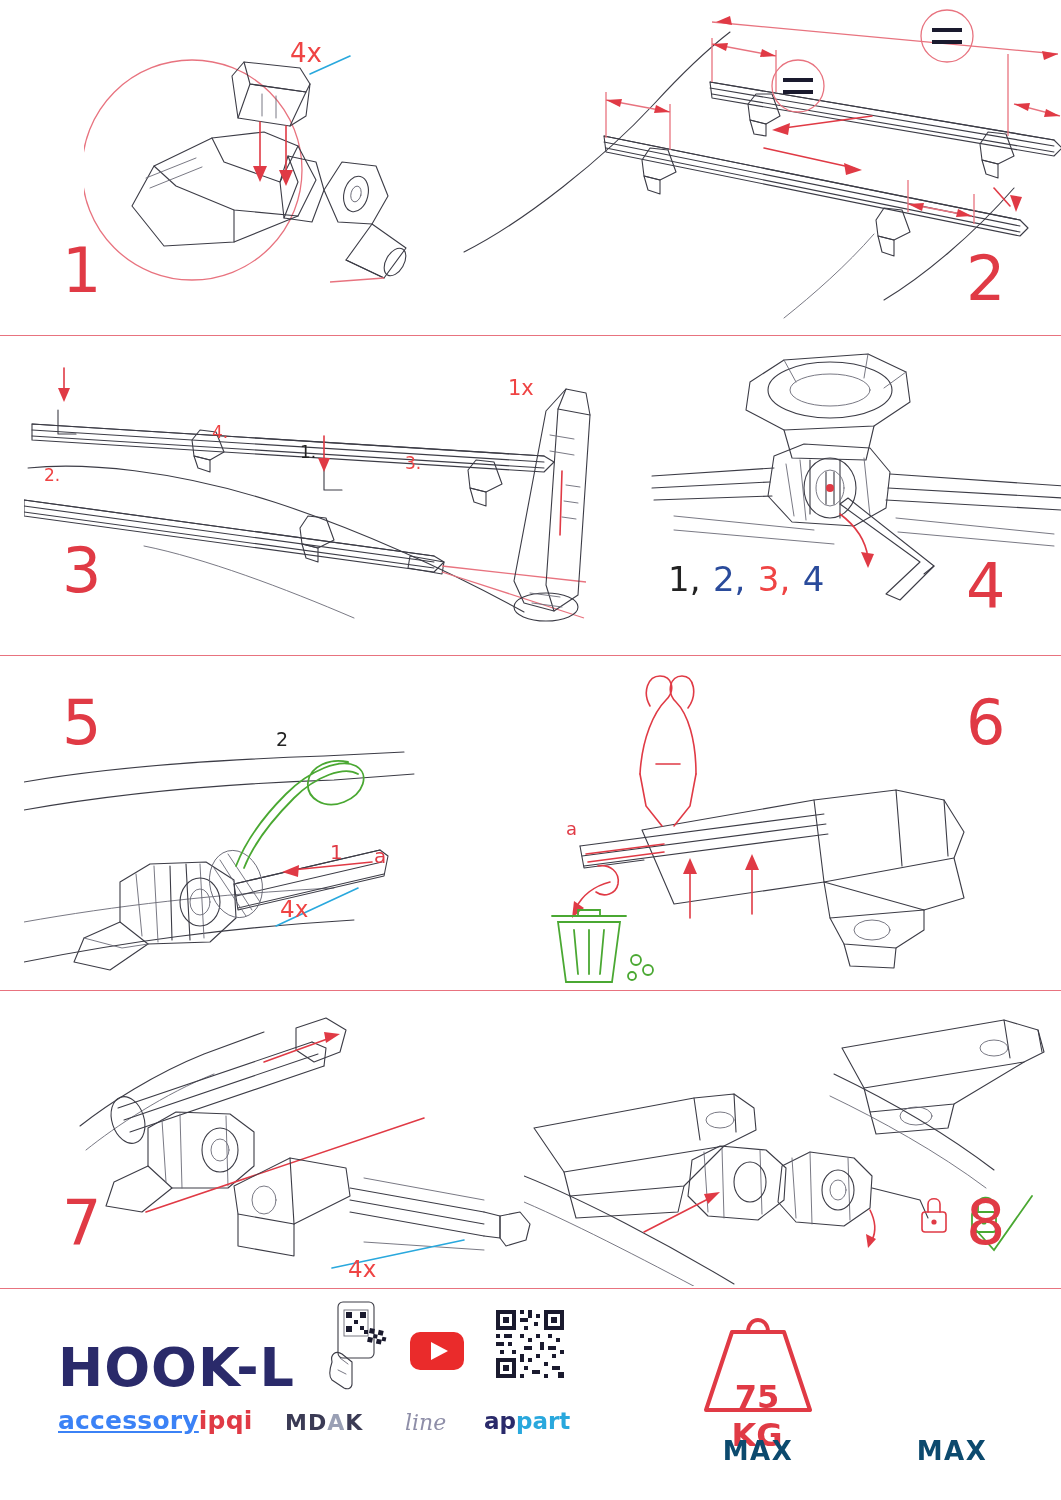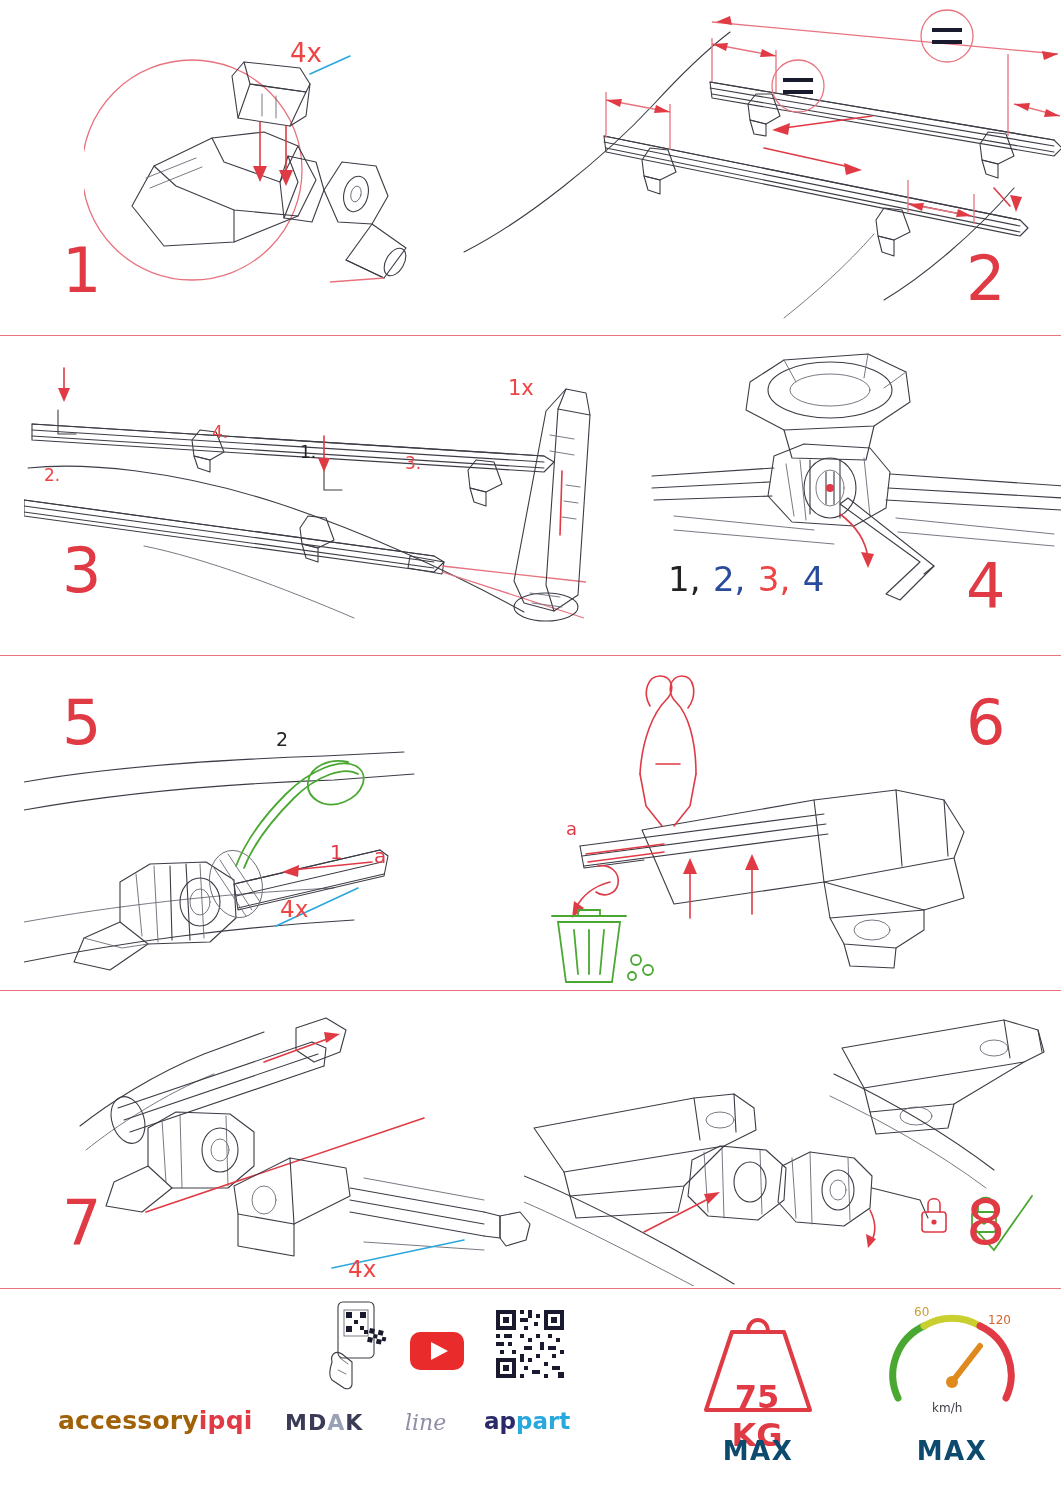--- a/index.html
+++ b/index.html
@@ -46,21 +46,21 @@
   .brand {
     position: absolute; left: 58px; top: 48px;
     font-family: "DejaVu Sans", sans-serif;
     font-size: 54px; font-weight: 700; color: #2a2a6a; letter-spacing: 1px;
   }
   .brandsub {
     position: absolute; left: 58px; top: 118px;
     font-family: "DejaVu Sans", sans-serif;
     font-size: 25px; font-weight: 700; letter-spacing: .2px;
   }
-  .brandsub .a { color: #a16207; }
+  .brandsub .a { color: #3b82f6; text-decoration: underline; }
   .brandsub .b { color: #e03a45; }
 
   .mdak {
     position: absolute; left: 285px; top: 122px;
     font-family: "DejaVu Sans", sans-serif; font-size: 22px; font-weight: 700;
     letter-spacing: 1px; color: #3b3b55;
   }
   .mdak .tri { color: #9aa0b5; }
   .ipqi {
     position: absolute; left: 405px; top: 122px;
@@ -491,20 +491,21 @@
         <rect x="448" y="212" width="24" height="20" rx="3" class="g"></rect>
         <path class="g" d="M454 212 L454 204 C454 196 468 196 468 202"></path>
         <circle cx="460" cy="222" r="2.6" fill="#4aa832"></circle>
       </g>
     </svg>
   </div>
   <div class="stepnum" style="left:966px; top:1192px;">8</div>
 
   <div class="footer">
 
+    <div class="brand">HOOK-L</div>
     <div class="brandsub">
       <span class="a">accessory</span><span class="b">ipqi</span>
     </div>
 
     <div class="mdak">
       <span>MD</span><span class="tri">A</span><span>K</span>
     </div>
     <div class="ipqi">line</div>
     <div class="apline">
       <span class="ap">ap</span><span class="line">part</span>
@@ -593,29 +594,17 @@
 
     <div style="position:absolute; left:688px; top:18px;">
       <svg width="140" height="112" viewBox="0 0 140 112">
         <path d="M44 26 L96 26 L122 104 L18 104 Z" fill="none" stroke="#e03a45" stroke-width="4" stroke-linejoin="round"></path>
         <path d="M60 26 C60 10 80 10 80 26" fill="none" stroke="#e03a45" stroke-width="4"></path>
       </svg>
     </div>
     <div class="kgtext">75 KG</div>
     <div class="maxlbl" style="left:708px; top:148px; width:100px; text-align:center;">MAX</div>
 
-    <div style="position:absolute; left:884px; top:14px;">
-      <svg width="136" height="118" viewBox="0 0 136 118">
-        <path d="M14 96 A54 54 0 0 1 40 24" fill="none" stroke="#4aa832" stroke-width="7" stroke-linecap="round"></path>
-        <path d="M40 24 A54 54 0 0 1 96 24" fill="none" stroke="#c9cf2e" stroke-width="7" stroke-linecap="round"></path>
-        <path d="M96 24 A54 54 0 0 1 122 96" fill="none" stroke="#e03a45" stroke-width="7" stroke-linecap="round"></path>
-        <path d="M68 80 L96 44" stroke="#e08a1e" stroke-width="6" stroke-linecap="round" fill="none"></path>
-        <circle cx="68" cy="80" r="6" fill="#e08a1e"></circle>
-        <text x="30" y="14" font-family="DejaVu Sans" font-size="12" fill="#c9a12e">60</text>
-        <text x="104" y="22" font-family="DejaVu Sans" font-size="12" fill="#d4622e">120</text>
-        <text x="48" y="110" font-family="DejaVu Sans" font-size="12" fill="#3c3c46">km/h</text>
-      </svg>
-    </div>
     <div class="maxlbl" style="left:884px; top:148px; width:136px; text-align:center;">MAX</div>
 
   </div>
 
 </div>
 
 </body></html>

